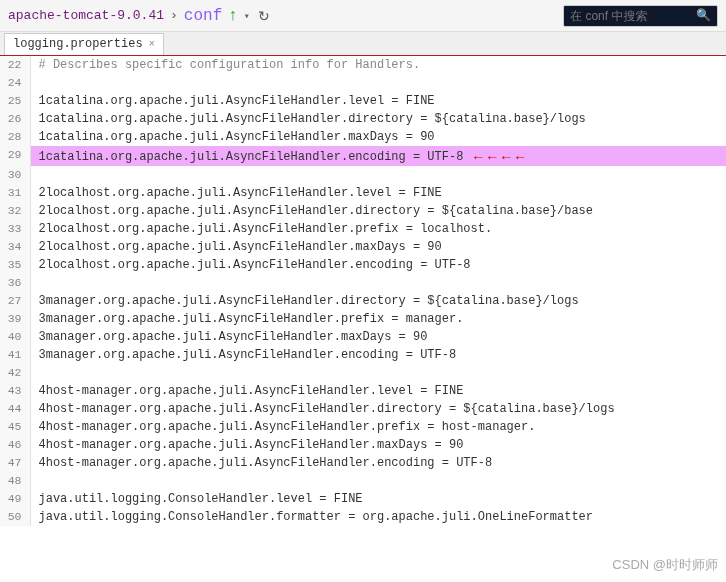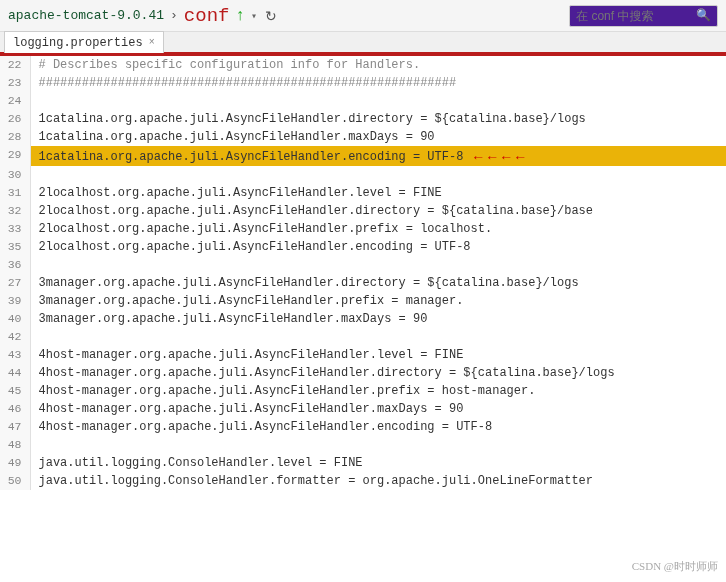--- a/index.html
+++ b/index.html
@@ -17,31 +17,31 @@
       display: flex;
       align-items: center;
       background: #f5f5f5;
       border-bottom: 1px solid #ddd;
       padding: 4px 8px;
       height: 32px;
       gap: 4px;
     }
     .breadcrumb-part {
       font-size: 13px;
-      color: #14532d;
+      color: #701a75;
       font-weight: 500;
     }
     .breadcrumb-sep {
       color: #555;
       font-size: 13px;
       margin: 0 2px;
     }
     .breadcrumb-conf {
-      font-size: 19px;
-      color: #b91c1c;
+      font-size: 16px;
+      color: #8b5cf6;
       font-weight: 500;
     }
     .arrow-icon {
       display: inline-block;
       color: #22aa22;
       font-size: 16px;
       font-weight: bold;
       margin-left: 2px;
     }
     .dropdown-arrow {
@@ -56,45 +56,45 @@
       color: #555;
       cursor: pointer;
       background: none;
       border: none;
     }
     .search-box {
       margin-left: auto;
       display: flex;
       align-items: center;
       border: 1px solid #ccc;
-      background: #4c1d95;
+      background: #0f172a;
       border-radius: 2px;
       padding: 2px 6px;
-      gap: 0;
+      gap: 6px;
       height: 22px;
     }
     .search-box input {
       border: none;
       outline: none;
       font-size: 12px;
       color: #999;
       width: 120px;
       background: transparent;
     }
     .search-icon {
       color: #888;
       font-size: 12px;
     }
 
     
     .tab-bar {
       display: flex;
       align-items: center;
       background: #f0f0f0;
-      border-bottom: 4px solid #b91c1c;
+      border-bottom: 1px solid #b91c1c;
       height: 24px;
       padding-left: 4px;
     }
     .tab {
       display: flex;
       align-items: center;
       background: #fff;
       border: 1px solid #ccc;
       border-bottom: none;
       padding: 2px 8px;
@@ -151,23 +151,23 @@
       color: #cc0000;
       font-size: 14px;
       font-weight: bold;
       margin-left: 4px;
     }
 
     .watermark {
       position: fixed;
       bottom: 8px;
       right: 8px;
-      font-size: 11px;
+      font-size: 13px;
       color: #aaa;
-      font-family: Liberation Serif, serif;
+      font-family: Liberation Sans, sans-serif;
     }
   </style>
 </head>
 <body>
 
 <div class="header-bar">
   <span class="breadcrumb-part">apache-tomcat-9.0.41</span>
   <span class="breadcrumb-sep">›</span>
   <span class="breadcrumb-conf">conf</span>
   <span class="arrow-icon">↑</span>
@@ -187,74 +187,82 @@
 </div>
 
 <div class="code-area">
   <table class="code-table">
     <tbody id="code-body">
         <tr>
           <td class="line-num">22</td>
           <td class="line-code"><span class="comment"># Describes specific configuration info for Handlers.</span></td>
         </tr>
         <tr>
-          <td class="line-num">23</td>
-          <td class="line-code"><span class="comment">##########################################################</span></td>
-        </tr>
-        <tr>
           <td class="line-num">24</td>
           <td class="line-code"> </td>
+        </tr>
+        <tr>
+          <td class="line-num">25</td>
+          <td class="line-code">1catalina.org.apache.juli.AsyncFileHandler.level = FINE</td>
         </tr>
         <tr>
           <td class="line-num">26</td>
           <td class="line-code">1catalina.org.apache.juli.AsyncFileHandler.directory = ${catalina.base}/logs</td>
         </tr>
         <tr>
           <td class="line-num">28</td>
           <td class="line-code">1catalina.org.apache.juli.AsyncFileHandler.maxDays = 90</td>
         </tr>
-        <tr style="background: #eab308;">
+        <tr style="background: #f0abfc;">
           <td class="line-num">29</td>
           <td class="line-code">1catalina.org.apache.juli.AsyncFileHandler.encoding = UTF-8<span class="red-arrow" style="color: rgb(204, 0, 0); font-family: Arial, sans-serif;"> ←←←←</span></td>
         </tr>
         <tr>
           <td class="line-num">30</td>
           <td class="line-code"> </td>
         </tr>
         <tr>
           <td class="line-num">31</td>
           <td class="line-code">2localhost.org.apache.juli.AsyncFileHandler.level = FINE</td>
         </tr>
         <tr>
           <td class="line-num">32</td>
           <td class="line-code">2localhost.org.apache.juli.AsyncFileHandler.directory = ${catalina.base}/base</td>
         </tr>
         <tr>
           <td class="line-num">33</td>
           <td class="line-code">2localhost.org.apache.juli.AsyncFileHandler.prefix = localhost.</td>
         </tr>
         <tr>
+          <td class="line-num">34</td>
+          <td class="line-code">2localhost.org.apache.juli.AsyncFileHandler.maxDays = 90</td>
+        </tr>
+        <tr>
           <td class="line-num">35</td>
           <td class="line-code">2localhost.org.apache.juli.AsyncFileHandler.encoding = UTF-8</td>
         </tr>
         <tr>
           <td class="line-num">36</td>
           <td class="line-code"> </td>
         </tr>
         <tr>
           <td class="line-num">27</td>
           <td class="line-code">3manager.org.apache.juli.AsyncFileHandler.directory = ${catalina.base}/logs</td>
         </tr>
         <tr>
           <td class="line-num">39</td>
           <td class="line-code">3manager.org.apache.juli.AsyncFileHandler.prefix = manager.</td>
         </tr>
         <tr>
           <td class="line-num">40</td>
           <td class="line-code">3manager.org.apache.juli.AsyncFileHandler.maxDays = 90</td>
+        </tr>
+        <tr>
+          <td class="line-num">41</td>
+          <td class="line-code">3manager.org.apache.juli.AsyncFileHandler.encoding = UTF-8</td>
         </tr>
         <tr>
           <td class="line-num">42</td>
           <td class="line-code"> </td>
         </tr>
         <tr>
           <td class="line-num">43</td>
           <td class="line-code">4host-manager.org.apache.juli.AsyncFileHandler.level = FINE</td>
         </tr>
         <tr>

